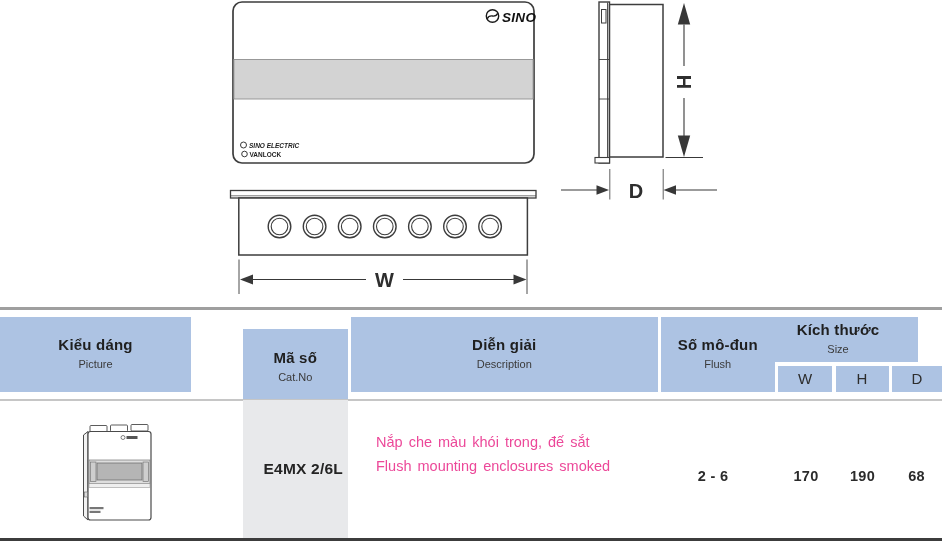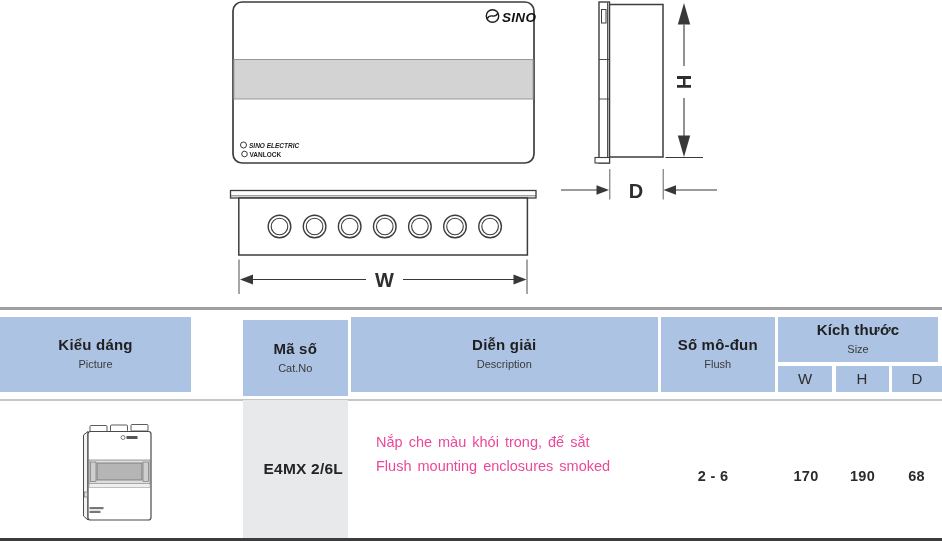--- a/index.html
+++ b/index.html
@@ -131,33 +131,33 @@
       <polygon points="526.5,279.5 513.5,274.6 513.5,284.4" stroke="none"></polygon>
     </g>
   </svg>
 
   <div class="rule-top"></div>
 
   <div class="hcell" style="left:0;top:317px;width:191px;height:75px">
     <div class="vi">Kiểu dáng</div>
     <div class="en">Picture</div>
   </div>
-  <div class="hcell" style="left:243px;top:320px;width:104.5px;height:76px">
+  <div class="hcell" style="left:243px;top:329px;width:104.5px;height:76px">
     <div class="vi">Mã số</div>
     <div class="en">Cat.No</div>
   </div>
   <div class="hcell" style="left:351px;top:317px;width:306.5px;height:75px">
     <div class="vi">Diễn giải</div>
     <div class="en">Description</div>
   </div>
   <div class="hcell" style="left:661px;top:317px;width:113.5px;height:75px">
     <div class="vi">Số mô-đun</div>
     <div class="en">Flush</div>
   </div>
-  <div class="hcell" style="left:778px;top:317px;width:160px;height:45px">
+  <div class="hcell" style="left:758px;top:317px;width:160px;height:45px">
     <div class="vi">Kích thước</div>
     <div class="en">Size</div>
   </div>
   <div class="subcell" style="left:778px;top:365.5px;width:54px;height:26.5px">W</div>
   <div class="subcell" style="left:835.5px;top:365.5px;width:53px;height:26.5px">H</div>
   <div class="subcell" style="left:892px;top:365.5px;width:50px;height:26.5px">D</div>
 
   <div class="rule-mid"></div>
 
   <div class="catno-col-bg"></div>

